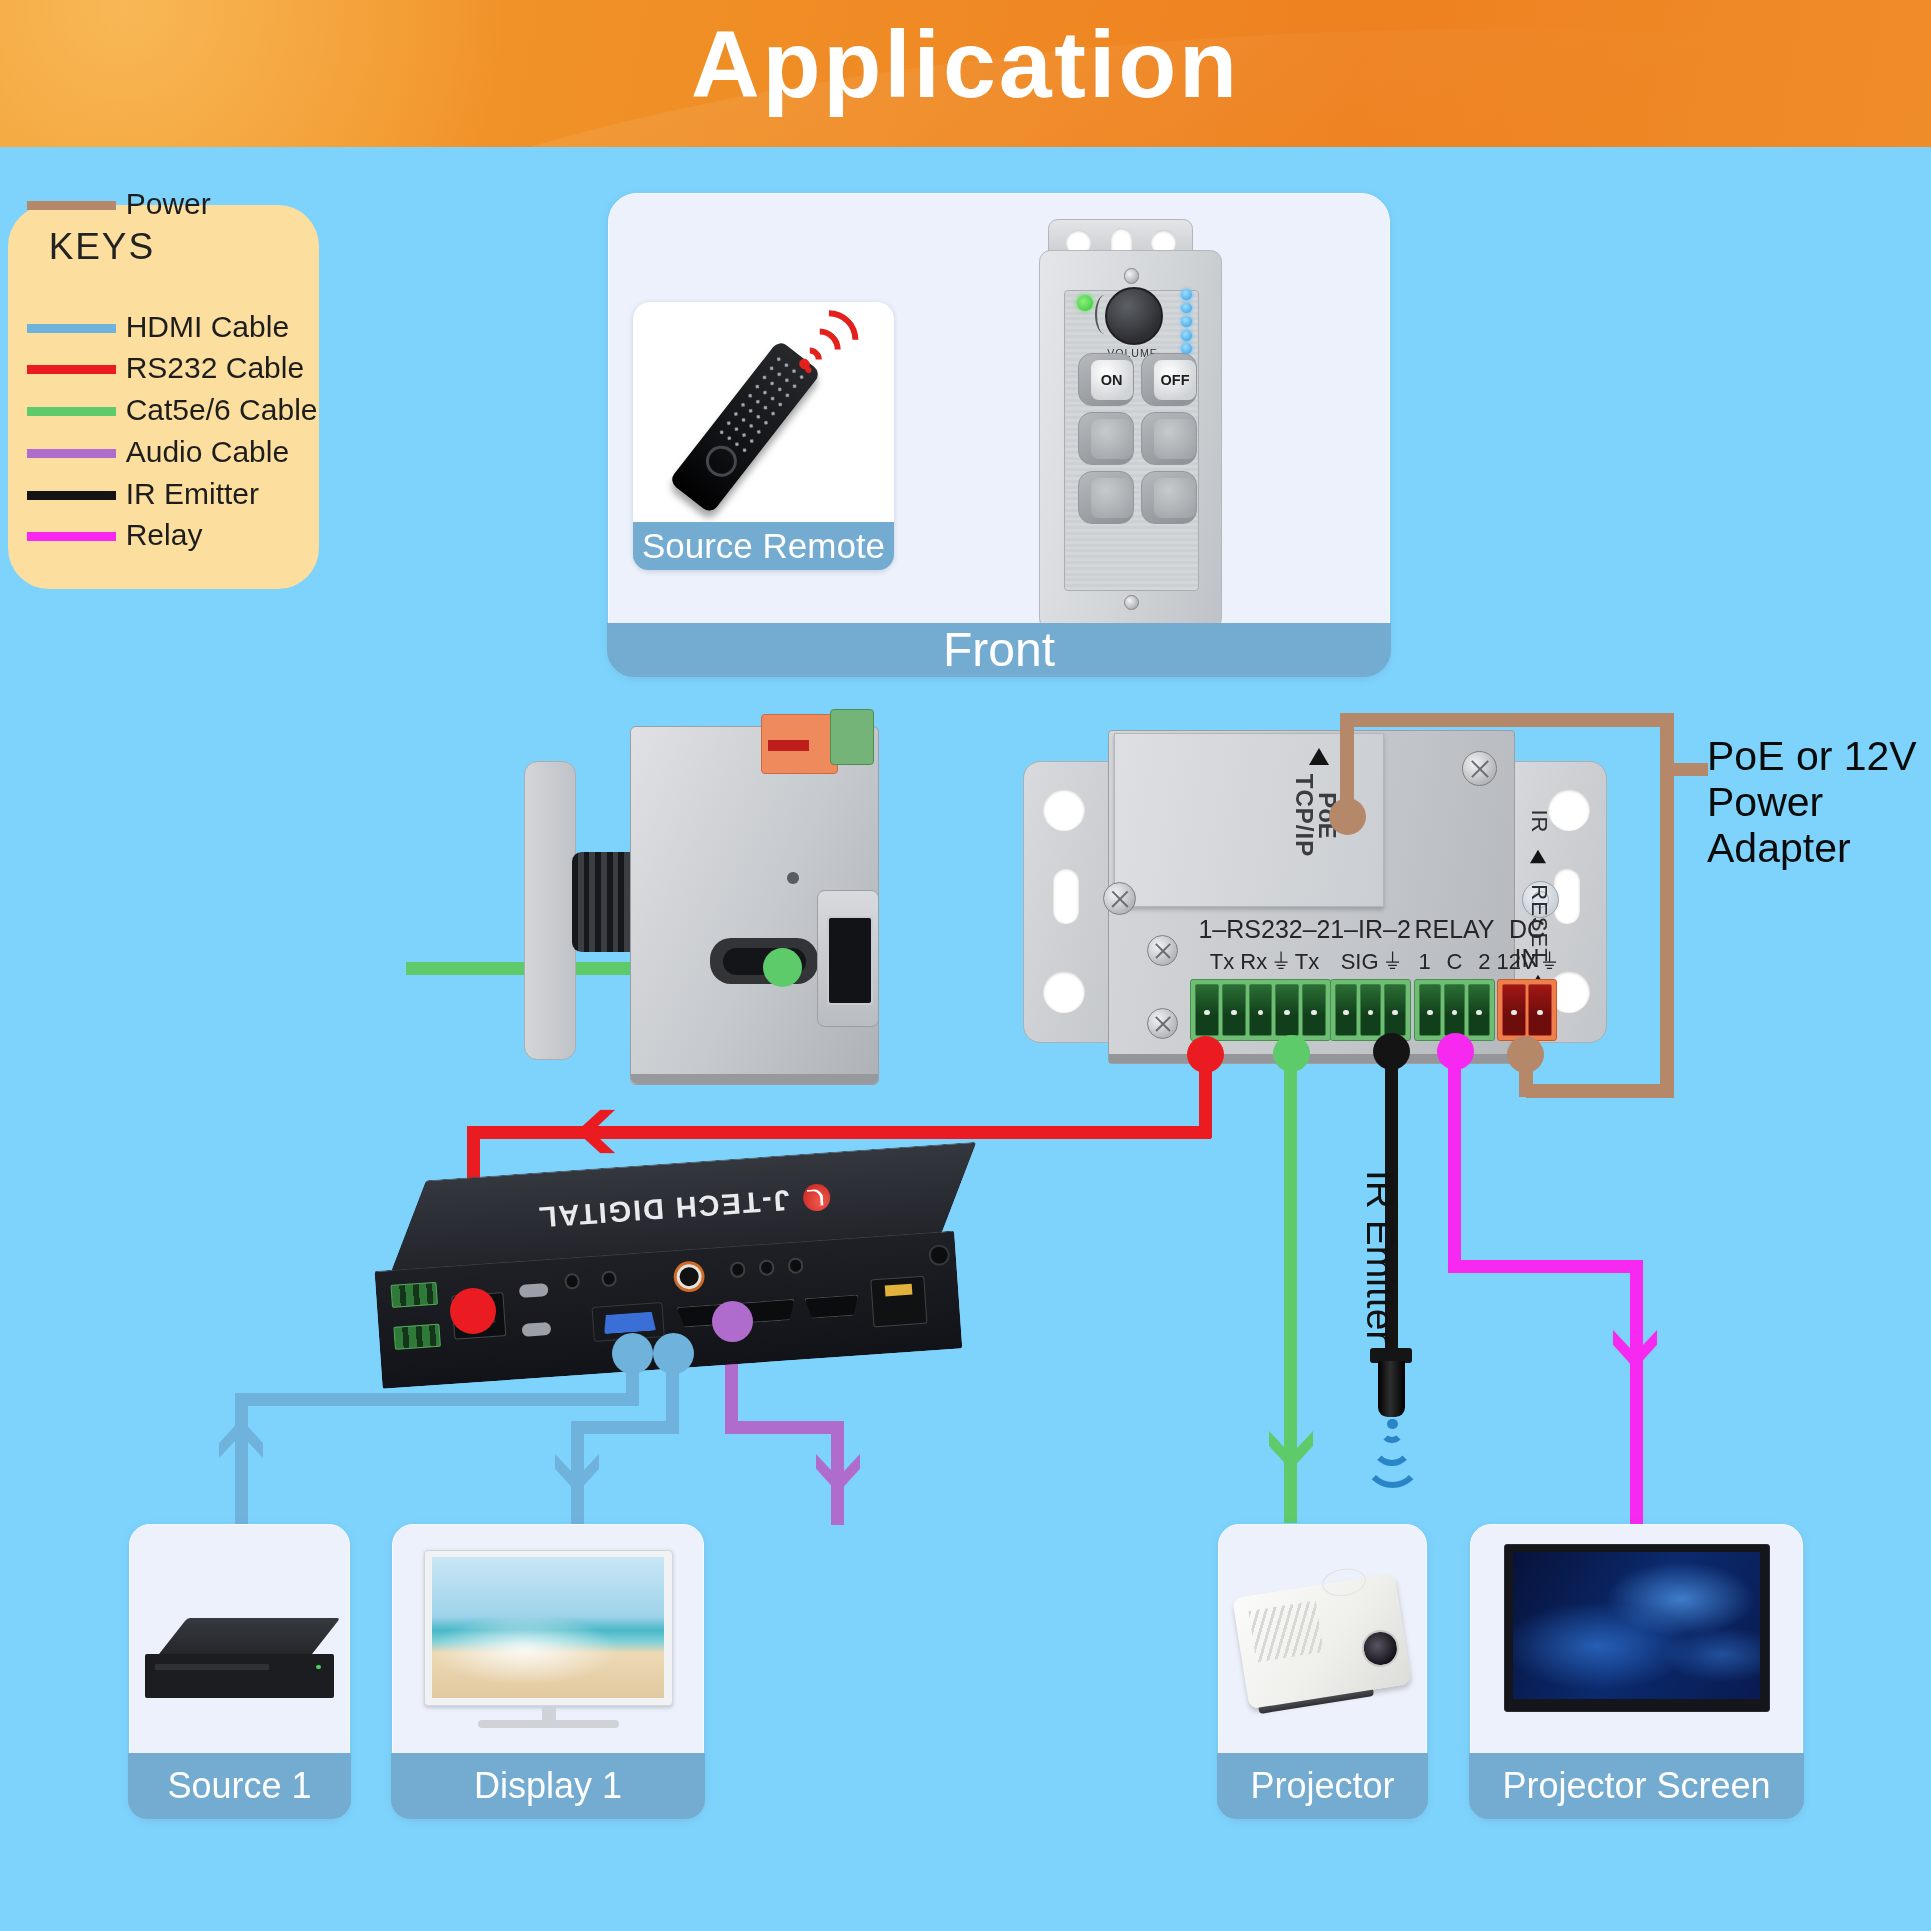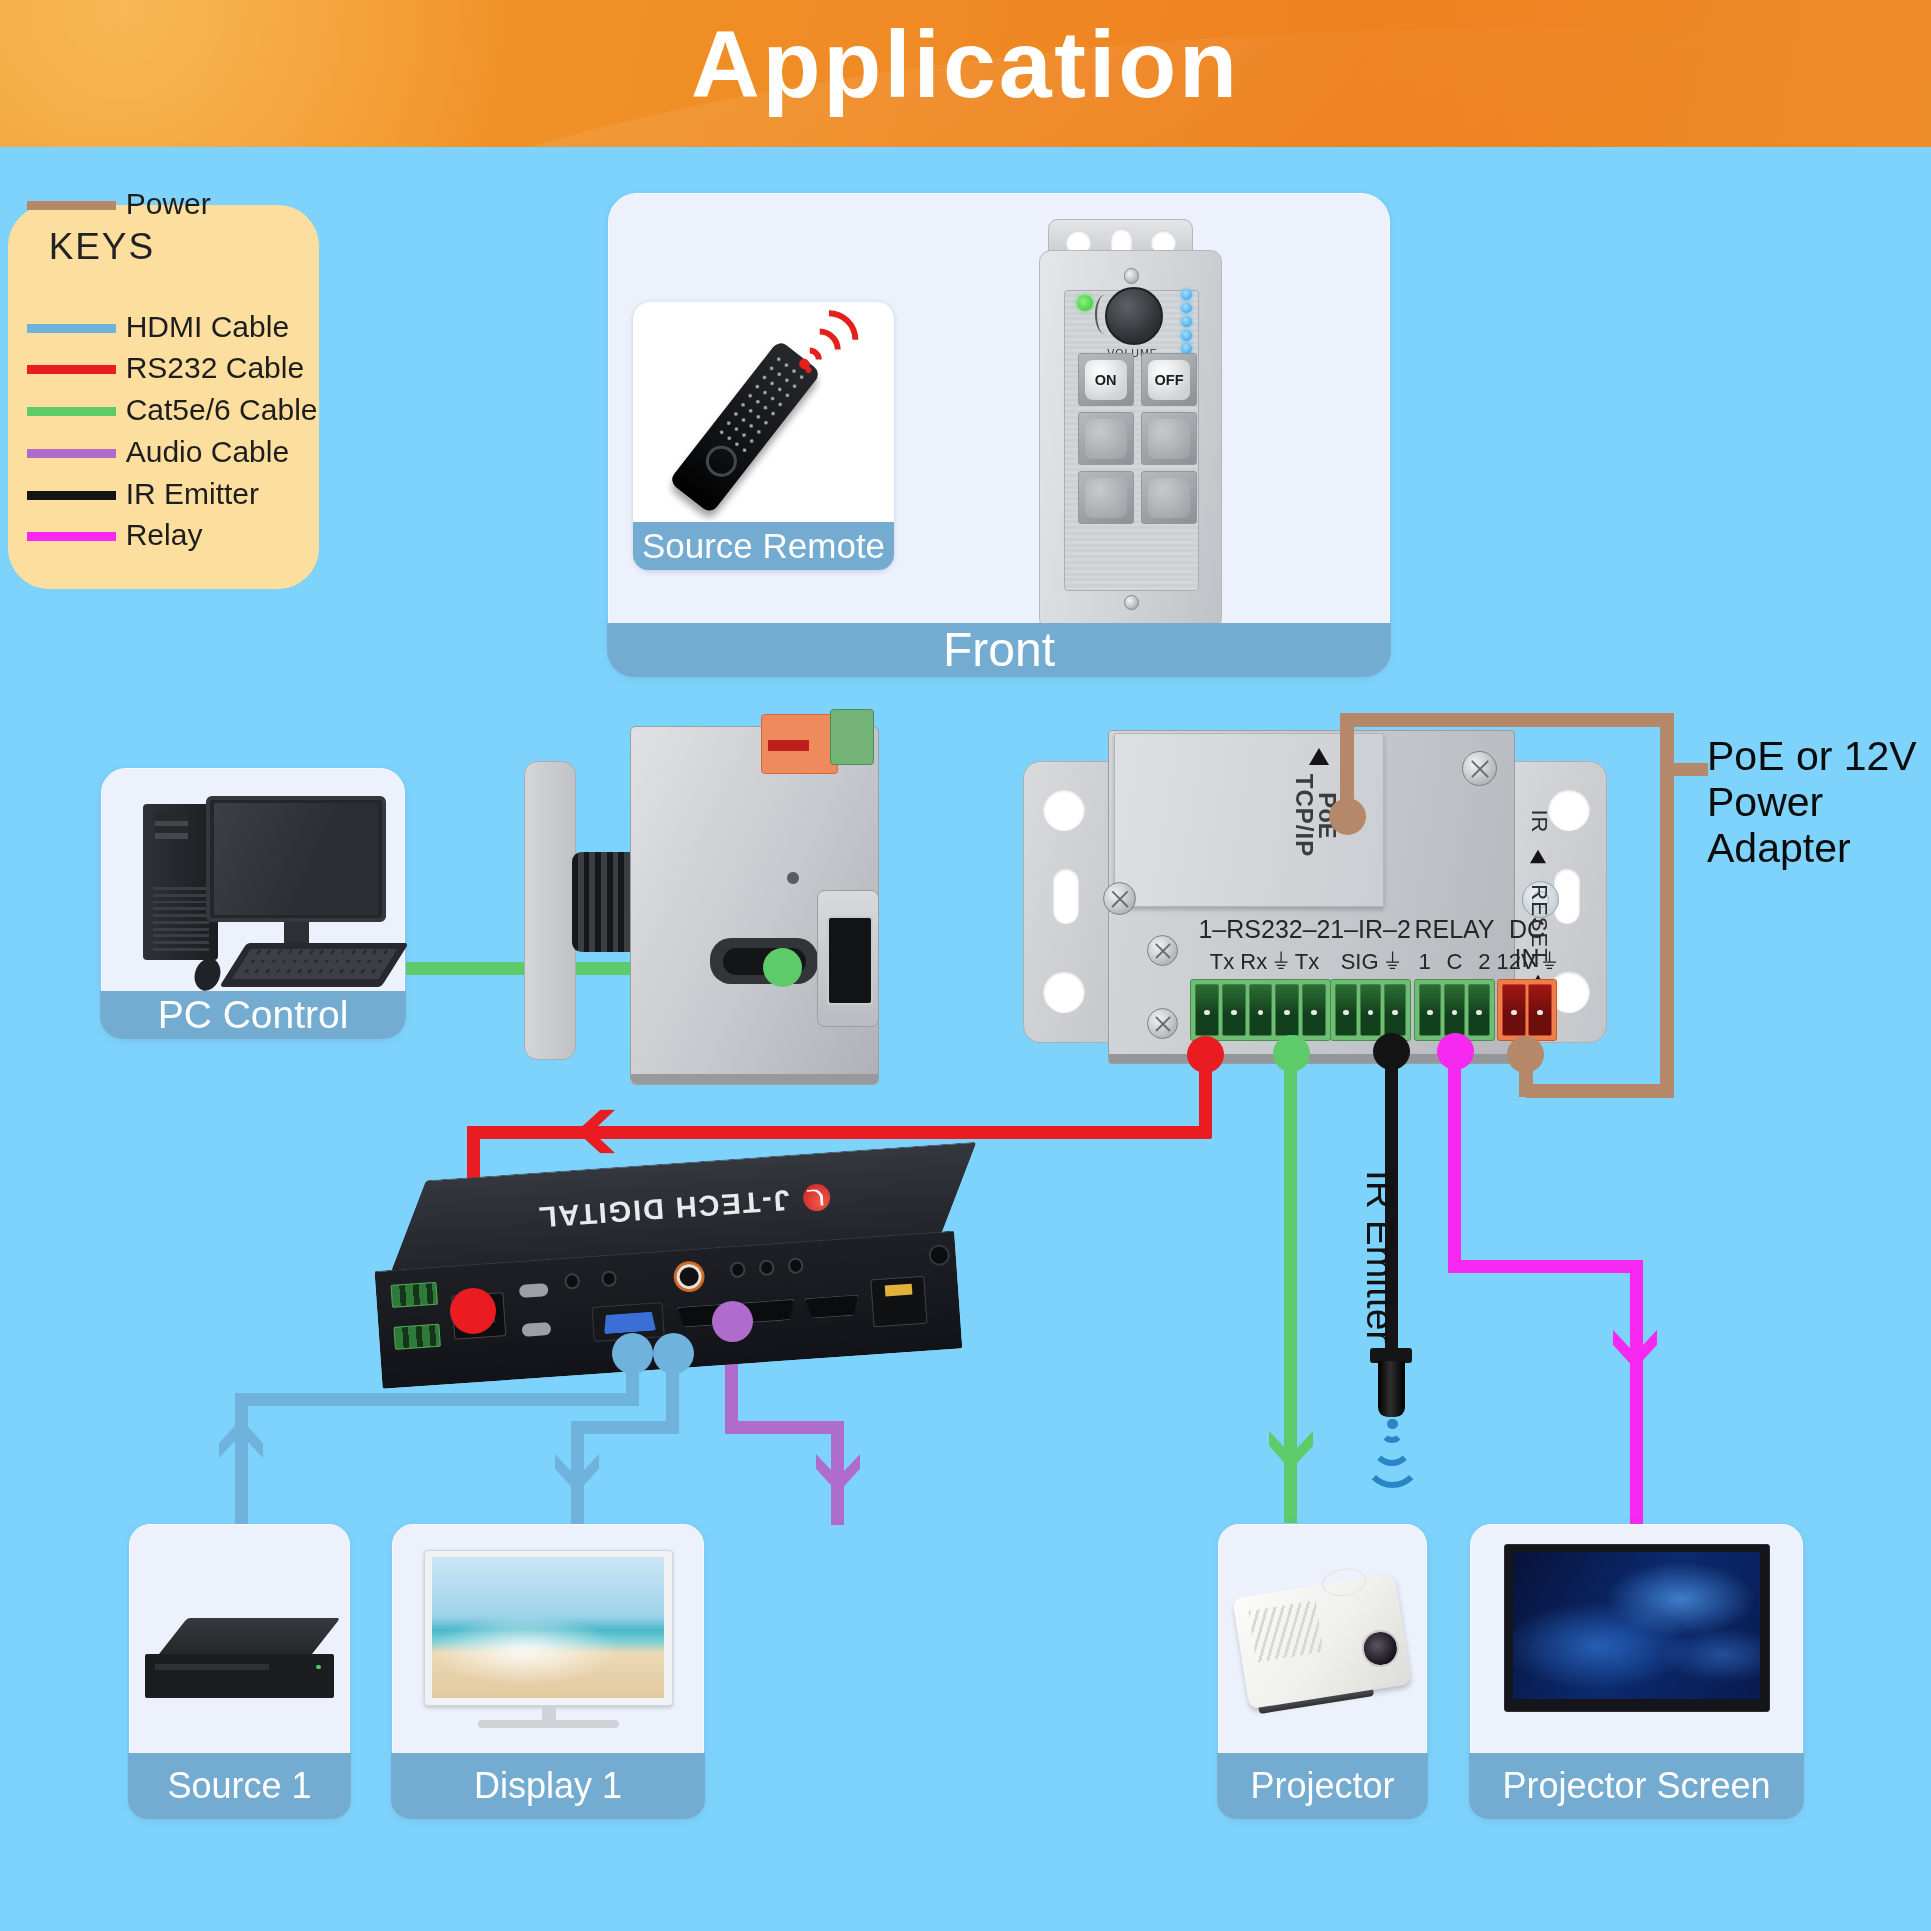--- a/index.html
+++ b/index.html
@@ -77,22 +77,22 @@
   .led-g { position:absolute; left:11.6px; top:3.9px; width:16.4px; height:16.4px; border-radius:50%;
         background:radial-gradient(circle at 40% 40%,#8df07e,#2ec431); box-shadow:0 0 5.8px #4fe04c; }
   .knob { position:absolute; left:40px; top:-3.9px; width:58px; height:58px; border-radius:50%;
         background:radial-gradient(circle at 38% 32%,#5d6066,#2c2e32 70%); border:2.9px solid #1e2023; }
   .knob::after { content:""; position:absolute; left:-11.6px; top:5.8px; width:17.4px; height:39px;
         border-left:2.9px solid #54565a; border-radius:50%; }
   .vol { position:absolute; left:0; top:56px; width:135px; text-align:center; font-size:10.6px;
         letter-spacing:1px; color:#303235; }
   .bled { position:absolute; left:116px; width:10.6px; height:10.6px; border-radius:50%;
         background:radial-gradient(circle at 40% 35%,#9fdcff,#2f9fe4); box-shadow:0 0 3.9px #59b9f2; }
-  .wbtn { position:absolute; width:56px; height:53px; border-radius:3px; border:1.9px solid #94979b;
-        background:linear-gradient(155deg,#b6b9bd,#8d9094); display:flex; align-items:center; justify-content:center; }
+  .wbtn { position:absolute; width:56px; height:53px; border-radius:14px; border:1.9px solid #94979b;
+        background:linear-gradient(155deg,#b6b9bd,#8d9094); display:flex; align-items:center; justify-content:flex-end; }
   .wbtn i { width:42px; height:40px; border-radius:7.7px; font-style:normal; display:flex; align-items:center; justify-content:center;
         background:radial-gradient(circle at 35% 30%,#c7cacd,#9b9ea2); font-size:14.5px; font-weight:700; color:#1e1e1e; }
   .wbtn.lit i { background:radial-gradient(circle at 35% 30%,#ffffff,#cfd3d6 75%); }
   .wb-c1 { left:12.6px; }  .wb-c2 { left:76px; }
   .wb-r1 { top:62px; } .wb-r2 { top:121px; } .wb-r3 { top:180px; }
 
   
   .pc { left:101px; top:768px; width:304px; height:270px; }
   .pc .bar { height:48px; font-size:39px; }
   .tower { position:absolute; left:41px; top:35px; width:75px; height:156px; border-radius:3.9px;
@@ -373,29 +373,20 @@
             <i></i>
           </div>
         <div class="wbtn wb-c2 wb-r3">
             <i></i>
           </div>
       </div>
     </div>
     <div class="bar">Front</div>
   </div>
 
-  <div class="card pc">
-    <div class="tower"></div>
-    <div class="mon"></div>
-    <div class="mstand"></div>
-    <div class="mbase"></div>
-    <div class="kbd"></div>
-    <div class="mouse"></div>
-    <div class="bar">PC Control</div>
-  </div>
 
   <div class="ln col-cat cab-green"></div>
 
   <div class="sv-plate"></div>
   <div class="sv-knob"></div>
   <div class="sv-body"></div>
   <div class="sv-co"></div>
   <div class="sv-cg"></div>
   <div class="sv-hole"></div>
   <div class="sv-slot"></div>

